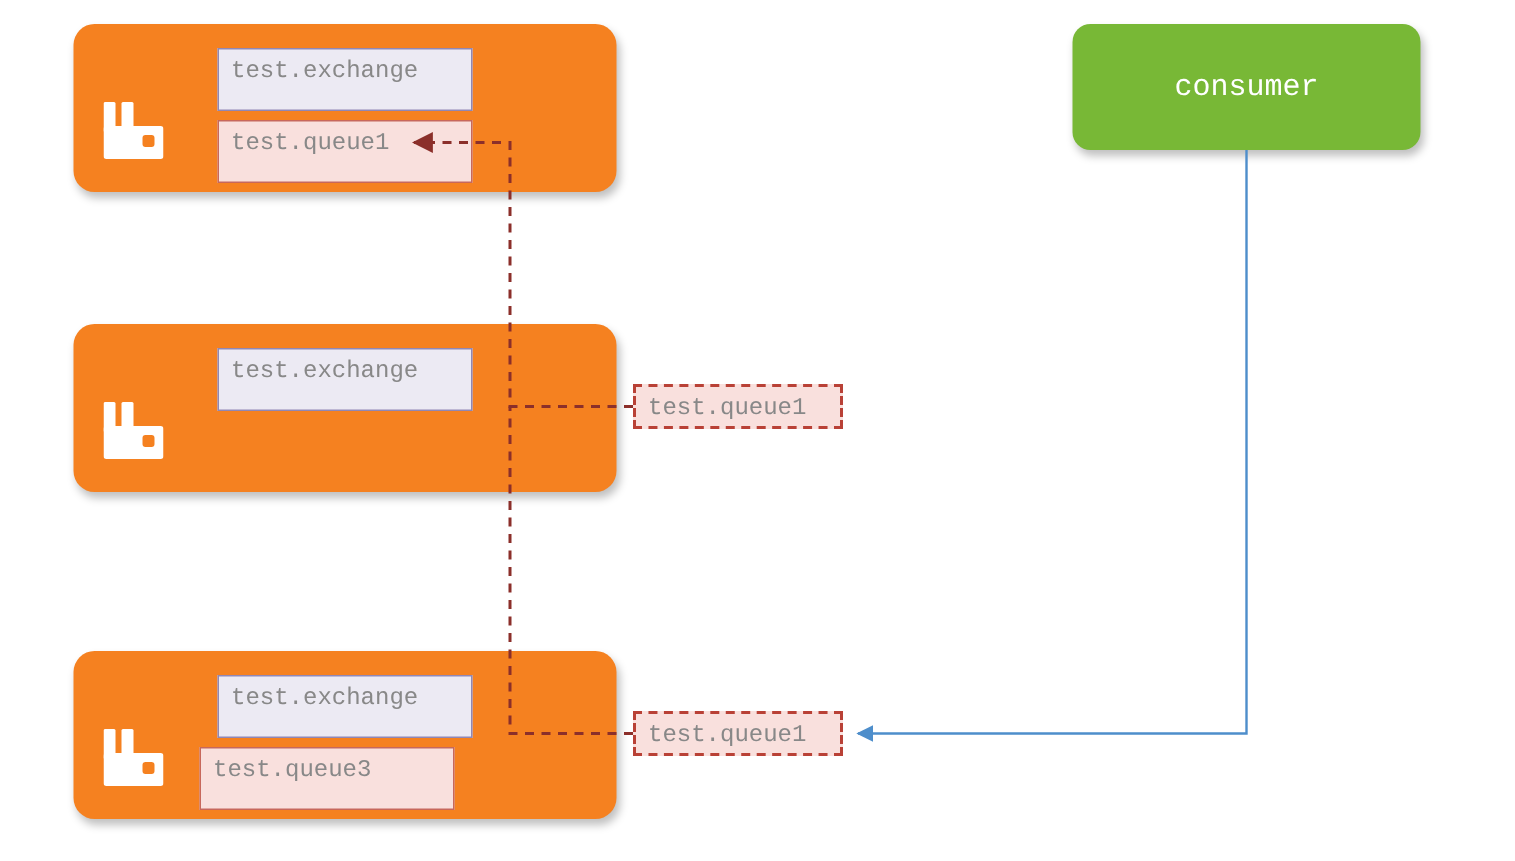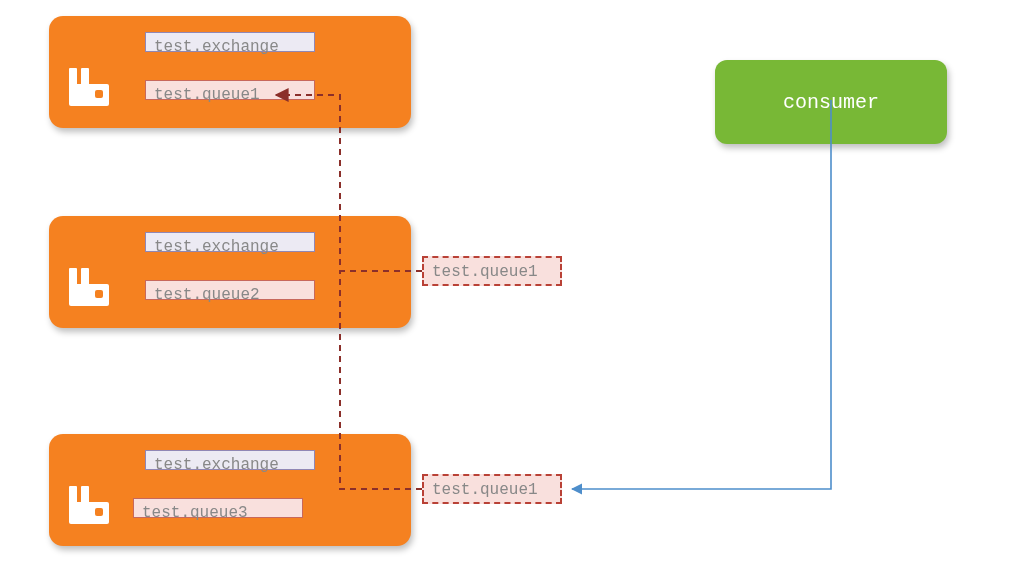--- a/index.html
+++ b/index.html
@@ -24,21 +24,21 @@
   .rabbit-icon {
     position: absolute;
     left: 20px;
     bottom: 22px;
     width: 40px;
     height: 38px;
   }
   .rabbit-icon svg { display:block; }
   .slot {
     position: absolute;
-    height: 20px;
+    height: 42px;
     line-height: 28px;
     font-size: 16px;
     color: #888888;
     padding: 0 8px;
     background: #eceaf3;
     border: 1px solid #9087b5;
     white-space: nowrap;
   }
   .slot.queue {
     background: #f9e0dd;
@@ -61,21 +61,20 @@
     background: #78b836;
     border-radius: 12px;
     box-shadow: 2px 4px 6px rgba(0,0,0,0.25);
     color: #ffffff;
     font-size: 20px;
     text-align: center;
     display: flex;
     flex-direction: column;
     justify-content: center;
     line-height: 1.35;
-    margin-top: 44px;
   }
   svg.connectors {
     position: absolute;
     inset: 0;
     width: 1010px;
     height: 574px;
     pointer-events: none;
   }
 </style>
 </head>
@@ -103,21 +102,20 @@
       <svg viewBox="0 0 40 38">
           <g fill="#ffffff">
             <rect x="0" y="0" width="8" height="20" rx="1"></rect>
             <rect x="12" y="0" width="8" height="20" rx="1"></rect>
             <rect x="0" y="16" width="40" height="22" rx="2"></rect>
             <rect x="26" y="22" width="8" height="8" rx="2" fill="#f58120"></rect>
           </g>
         </svg>
     </div>
     <div class="slot" style="left:96px; top:16px; width:170px;">test.exchange</div>
-    <div class="slot queue" style="left:96px; top:64px; width:170px;">test.queue2</div>
   </div>
 
   <div class="broker" style="left:49px; top:434px; width:362px; height:112px;">
     <div class="rabbit-icon">
       <svg viewBox="0 0 40 38">
           <g fill="#ffffff">
             <rect x="0" y="0" width="8" height="20" rx="1"></rect>
             <rect x="12" y="0" width="8" height="20" rx="1"></rect>
             <rect x="0" y="16" width="40" height="22" rx="2"></rect>
             <rect x="26" y="22" width="8" height="8" rx="2" fill="#f58120"></rect>

